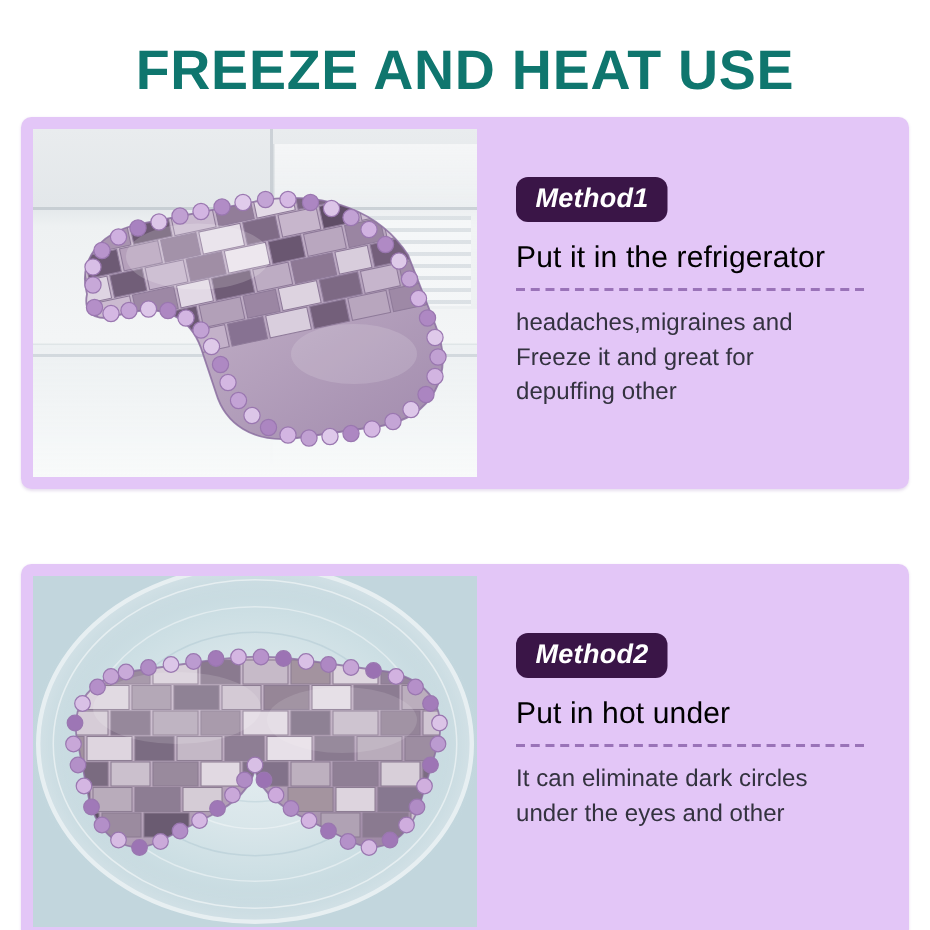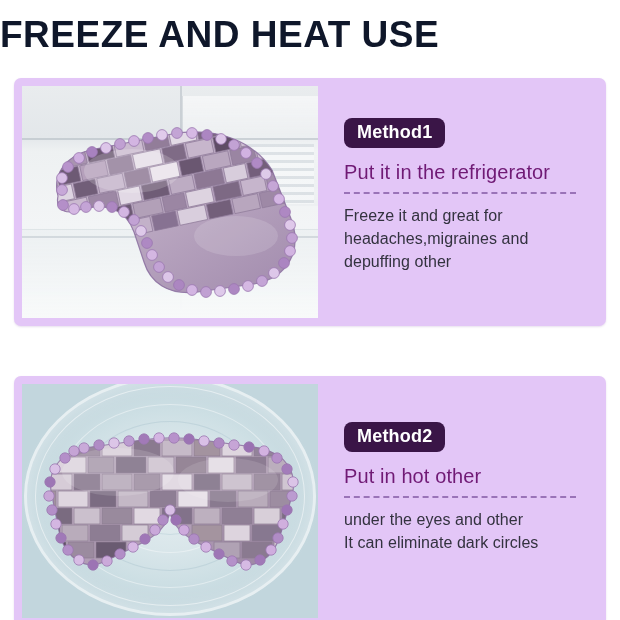--- a/index.html
+++ b/index.html
@@ -17,27 +17,27 @@
     position: relative;
     width: 620px;
     height: 620px;
     background: #ffffff;
   }
 
   
   .title {
     position: absolute;
     left: 0;
-    top: 14px;
+    top: 26px;
     width: 620px;
-    text-align: left;
+    text-align: center;
     font-size: 37px;
     font-weight: bold;
     letter-spacing: 0.5px;
-    color: #0f172a;
+    color: #0f766e;
     font-family: "Liberation Sans", sans-serif;
     white-space: nowrap;
   }
 
   
   .panel {
     position: absolute;
     left: 14px;
     width: 592px;
     background: #e3c6f7;
@@ -144,25 +144,26 @@
   .badge {
     display: inline-block;
     background: #3a1547;
     color: #ffffff;
     font-size: 18px;
     font-weight: bold;
     padding: 5px 13px 6px 13px;
     border-radius: 8px;
     letter-spacing: 0.2px;
     line-height: 1.05;
+    font-style: italic;
   }
   .heading {
     margin-top: 13px;
     font-size: 20px;
-    color: #701a75;
+    color: #000000;
     letter-spacing: 0.1px;
     line-height: 1.15;
     white-space: nowrap;
   }
   .divider {
     margin-top: 8px;
     width: 232px;
     height: 0;
     border-top: 2px dashed #9a73b8;
   }
@@ -352,22 +353,22 @@
           <circle cx="41" cy="119" r="5.4" fill="#b48fc8" stroke="#9a77b0" stroke-width="0.8"></circle>
         </g>
       </svg>
     </div>
 
     <div class="content">
       <div class="badge">Method1</div>
       <div class="heading">Put it in the refrigerator</div>
       <div class="divider"></div>
       <div class="body-text">
+        <span class="line">headaches,migraines and</span>
         <span class="line">Freeze it and great for</span>
-        <span class="line">headaches,migraines and</span>
         <span class="line">depuffing other</span>
       </div>
     </div>
   </div>
 
   <div class="panel panel-2">
 
     <div class="photo">
       <div class="water-bg"></div>
       <div class="ripple r1"></div>
@@ -529,22 +530,22 @@
           <circle cx="28" cy="98" r="5.2" fill="#9d76b5" stroke="#9a77b0" stroke-width="0.8"></circle>
           <circle cx="33" cy="85" r="5.2" fill="#d9c1e6" stroke="#9a77b0" stroke-width="0.8"></circle>
           <circle cx="43" cy="74" r="5.2" fill="#b48fc9" stroke="#9a77b0" stroke-width="0.8"></circle>
           <circle cx="52" cy="67" r="5.2" fill="#c5a4d5" stroke="#9a77b0" stroke-width="0.8"></circle>
         </g>
       </svg>
     </div>
 
     <div class="content">
       <div class="badge">Method2</div>
-      <div class="heading">Put in hot other</div>
+      <div class="heading">Put in hot under</div>
       <div class="divider"></div>
       <div class="body-text">
+        <span class="line">It can eliminate dark circles</span>
         <span class="line">under the eyes and other</span>
-        <span class="line">It can eliminate dark circles</span>
       </div>
     </div>
   </div>
 
 </div>
 
 </body></html>

